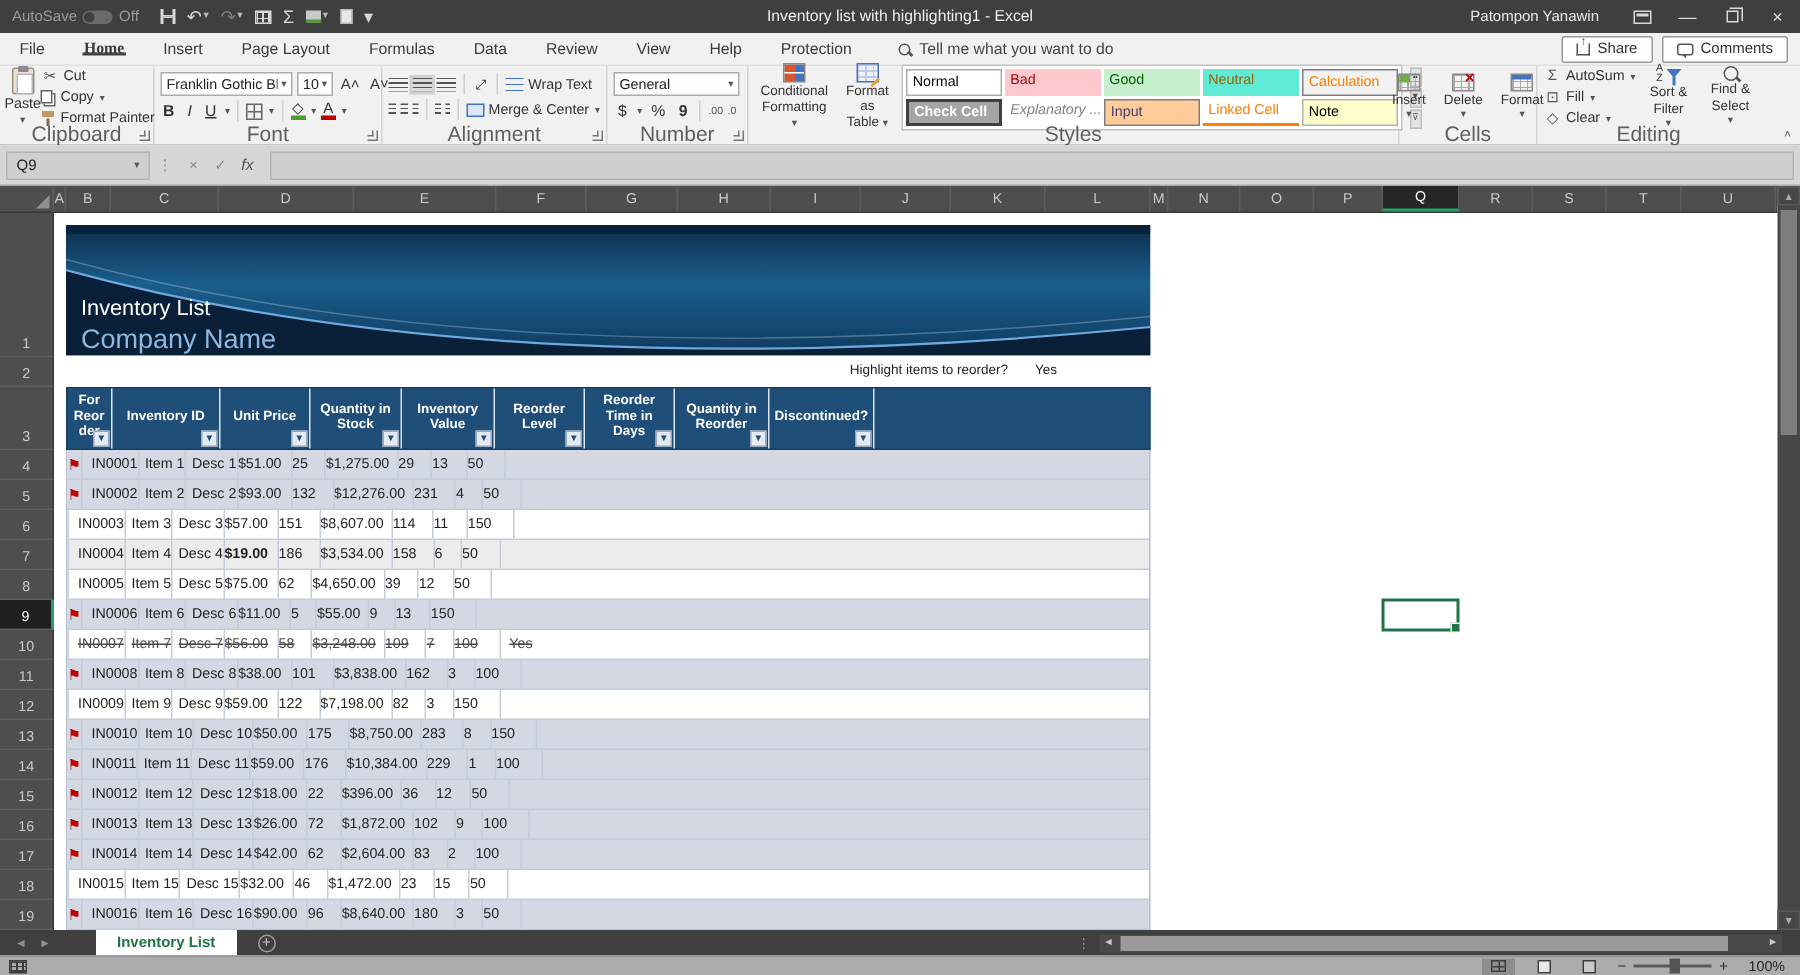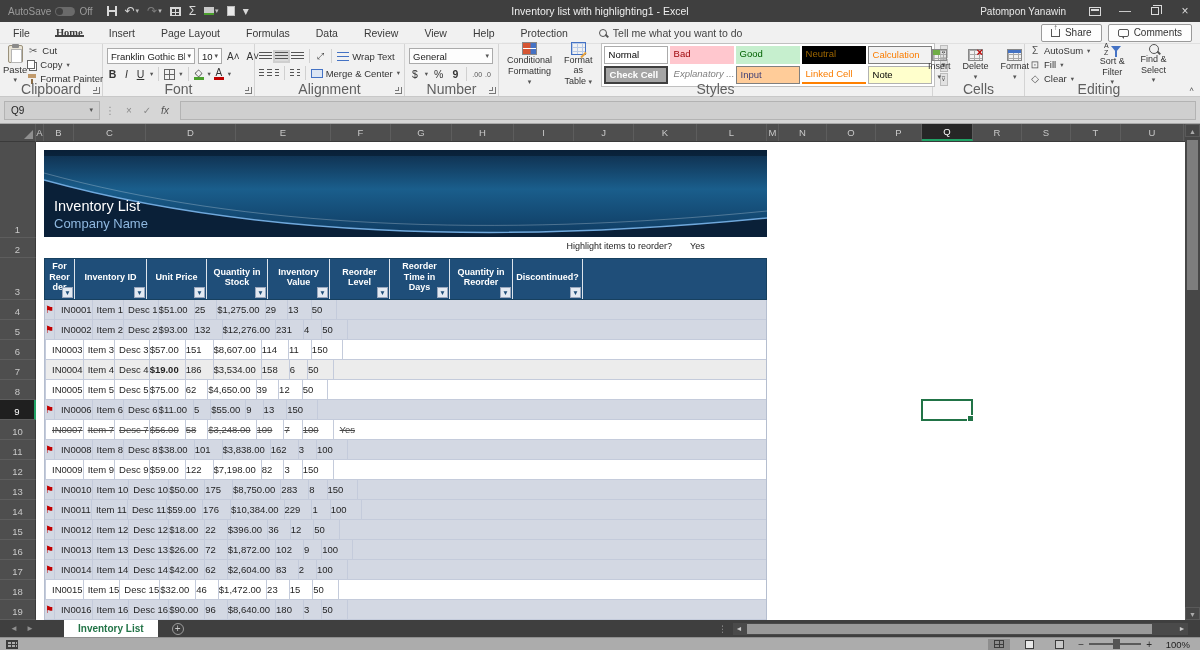--- a/index.html
+++ b/index.html
@@ -102,21 +102,21 @@
   .cell-ic.del::after { content:'×'; position:absolute; right:-1px; top:-4px; color:#c00000; font-size:11px; font-weight:bold; }
   .cell-ic.fmt::after { content:''; position:absolute; left:0; top:0; width:100%; height:3px; background:#4472c4; }
   .az-ic { font-size:7px; color:#333; line-height:7px; display:flex; flex-direction:column; align-items:center; }
   .funnel { width:0; height:0; border-left:5px solid transparent; border-right:5px solid transparent; border-top:6px solid #4472c4; position:relative; }
   .funnel::after { content:''; position:absolute; left:-1px; top:-1px; width:2px; height:6px; background:#4472c4; }
   .gal { display:grid; grid-template-columns:repeat(5,64px); grid-auto-rows:18px; gap:2px; background:#fff; border:1px solid #c0c0c0; padding:2px; }
   .gcellst { font-size:9.5px; line-height:16px; padding-left:4px; overflow:hidden; white-space:nowrap; }
   .st-normal{background:#fff;color:#000;border:1px solid #ababab}
   .st-bad{background:#FFC7CE;color:#9C0006}
   .st-good{background:#C6EFCE;color:#006100}
-  .st-neutral{background:#000000;color:#9C6500}
+  .st-neutral{background:#5eead4;color:#9C6500}
   .st-calculation{background:#F2F2F2;color:#FA7D00;border:1px solid #7F7F7F}
   .st-check{background:#A5A5A5;color:#fff;border:2px solid #3F3F3F;line-height:13px;font-weight:bold}
   .st-explanatory{background:#fff;color:#7F7F7F;font-style:italic}
   .st-input{background:#FFCC99;color:#3F3F76;border:1px solid #7F7F7F}
   .st-linked{background:#fff;color:#FA7D00;border-bottom:2px solid #FF8001}
   .st-note{background:#FFFFCC;color:#000;border:1px solid #B2B2B2}
   .galscroll { display:flex; flex-direction:column; width:13px; margin-left:1px; gap:1px; }
   .galscroll span { flex:1; background:#e2e2e2; border:1px solid #bdbdbd; font-size:6px; color:#555; text-align:center; line-height:11px; }
   #ribbon-collapse { position:absolute; right:6px; bottom:2px; font-size:8px; color:#555; }
 
@@ -137,21 +137,21 @@
   .ch { height:100%; border-right:1px solid #5d5d5d; color:#c9c9c9; font-size:9.5px; display:flex; align-items:center; justify-content:center; flex:none; }
   .ch.sel { background:#262626; color:#fff; border-bottom:2px solid #21a366; }
   #gutter { position:absolute; left:0; top:18px; width:36px; height:478px; background:#4e4e4e; }
   .gr { width:100%; border-bottom:1px solid #5d5d5d; color:#c9c9c9; font-size:9.5px; display:flex; align-items:flex-end; justify-content:center; padding-bottom:2px; border-right:1px solid #3a3a3a; }
   .gr.sel { background:#1f1f1f; color:#fff; border-right:2px solid #21a366; }
   #canvas { position:absolute; left:36px; top:18px; width:1149px; height:478px; background:#fff; overflow:hidden; }
 
   
   #banner { position:absolute; left:8px; top:8px; width:723px; height:87px; }
   #banner-title { position:absolute; left:10px; top:48px; color:#fff; font-size:14.5px; }
-  #banner-sub { position:absolute; left:10px; top:66px; color:#8FB8E0; font-size:13px; }
+  #banner-sub { position:absolute; left:10px; top:66px; color:#8FB8E0; font-size:18px; }
 
   #hl-row { position:absolute; top:96px; height:20px; left:0; width:731px; }
   #hl-label { position:absolute; right:95px; top:3px; font-size:9px; color:#222; }
   #hl-value { position:absolute; left:654px; top:3px; font-size:9px; color:#222; }
 
   
   #invtable { position:absolute; left:8px; top:116px; width:723px; }
   #thead { display:flex; height:42px; background:#1F4E79; border:1px solid #17405f; }
   .th { position:relative; height:100%; border-right:1px solid rgba(255,255,255,.85); color:#fff; font-weight:bold; font-size:9px; line-height:1.15; display:flex; align-items:center; justify-content:center; text-align:center; padding:2px 3px 6px; overflow-wrap:anywhere; flex:none; }
   .filterbtn { position:absolute; right:1px; bottom:1px; width:11px; height:11px; background:#E4EAF2; border:1px solid #9aa7bd; font-size:6.5px; color:#1F4E79; line-height:9px; text-align:center; }

